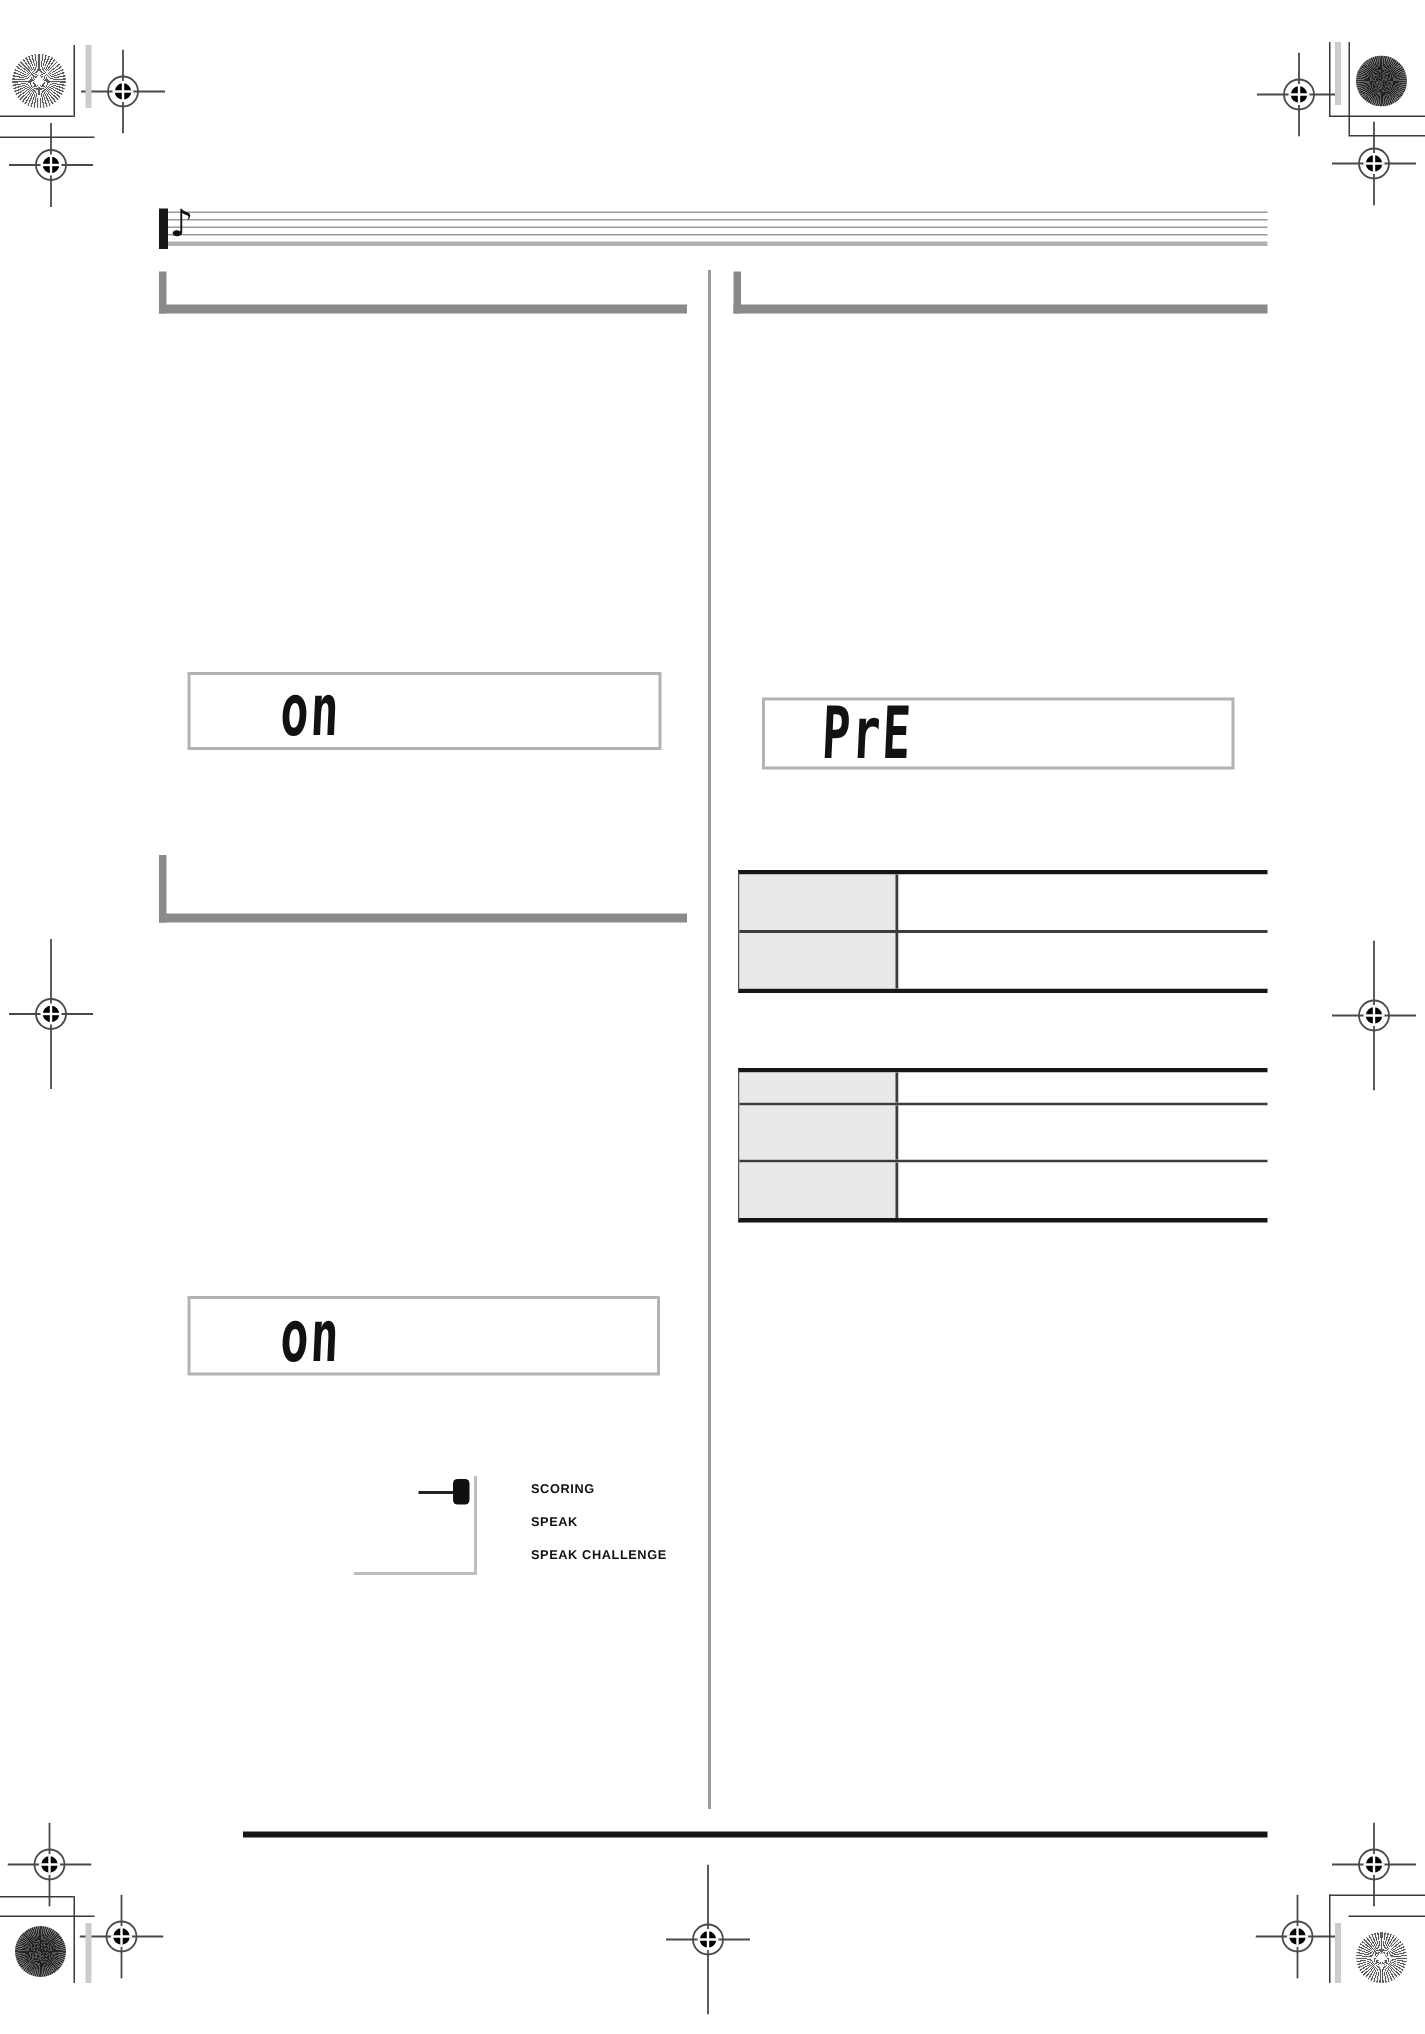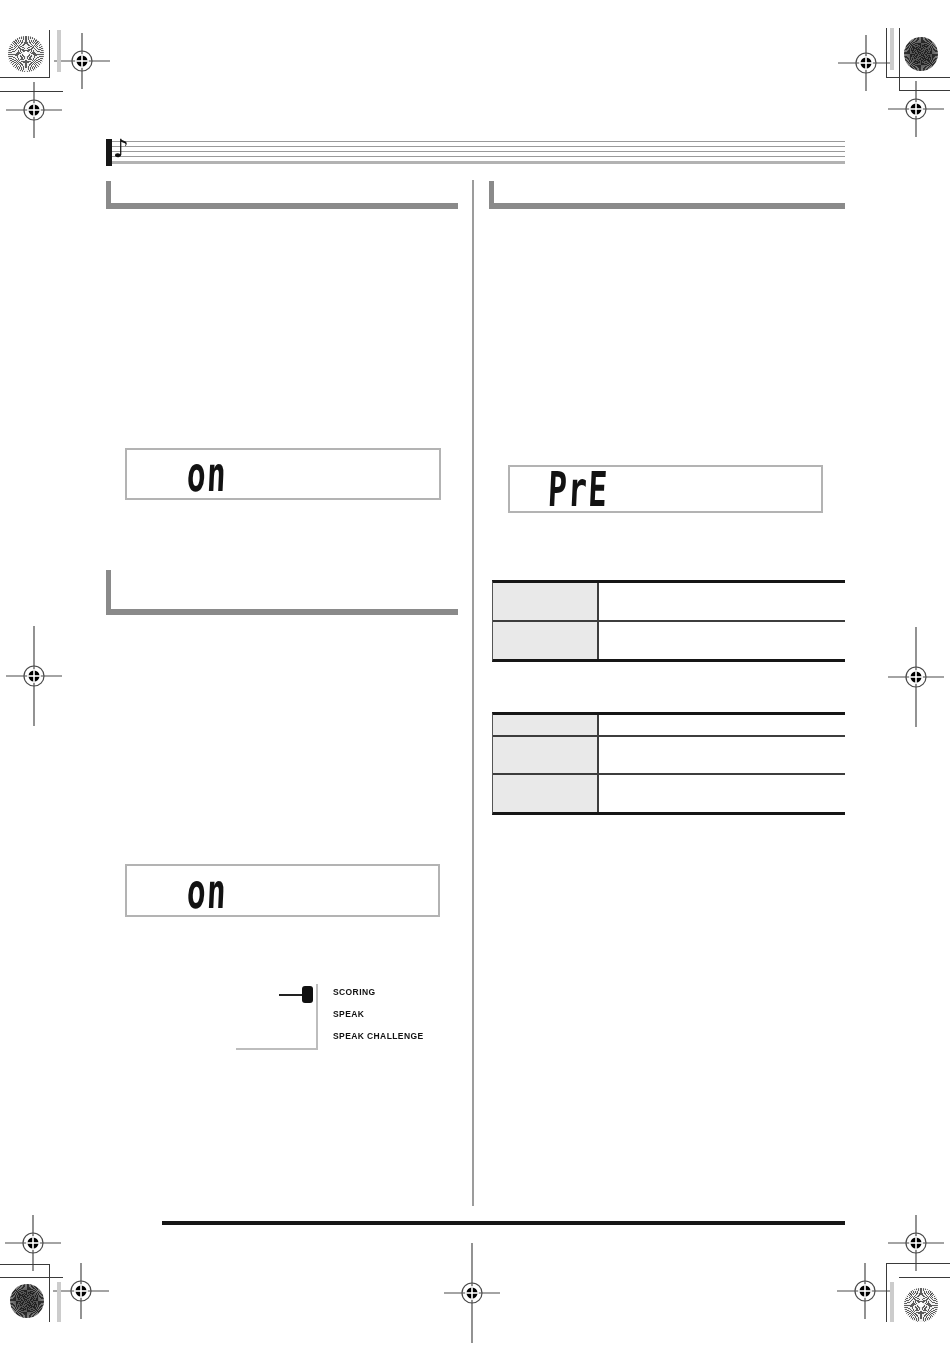--- a/index.html
+++ b/index.html
@@ -49,22 +49,22 @@
   .dtable .trow:first-child{border-top:none;}
   .dtable .cell-label{width:104px;background:#e9e9e9;border-right:2px solid #3d3d3d;}
   .dtable .cell-value{flex:1;background:#ffffff;}
 
   
   .sw-line-v{position:absolute;left:316px;top:984px;width:2px;height:66px;background:#bdbdbd;}
   .sw-line-h{position:absolute;left:236px;top:1048px;width:82px;height:2px;background:#bdbdbd;}
   .sw-pointer{position:absolute;left:279px;top:994px;width:23px;height:2px;background:#222;}
   .sw-knob{position:absolute;left:302px;top:986px;width:11px;height:17px;background:#101010;
     border-radius:3px;}
-  .sw-label{position:absolute;left:333px;font-size:8.5px;font-weight:bold;color:#111;
-    letter-spacing:.4px;font-family:"Liberation Sans",sans-serif;white-space:nowrap;}
+  .sw-label{position:absolute;left:314px;font-size:8.5px;font-weight:bold;color:#111;
+    letter-spacing:.4px;font-family:"Liberation Sans",sans-serif;white-space:nowrap;padding-left:40px;}
 
   .footer-rule{position:absolute;left:162px;top:1221px;width:683px;height:4px;background:#161616;}
 </style>
 </head>
 <body>
 
 <svg width="0" height="0" style="position:absolute" aria-hidden="true">
   <defs>
     <symbol id="reg" viewBox="0 0 56 56">
       <line x1="28" y1="0" x2="28" y2="56" stroke="#4a4a4a" stroke-width="1.2"></line>

